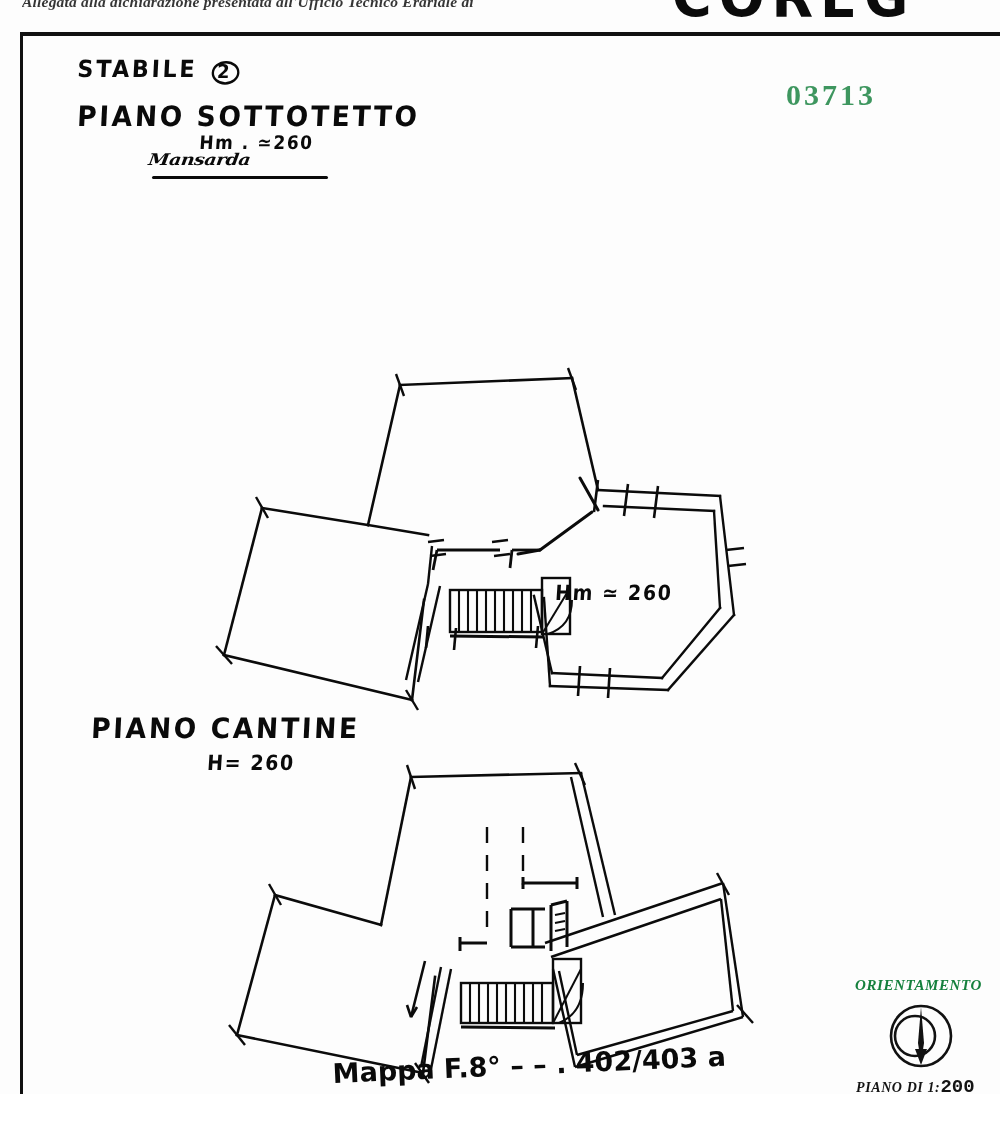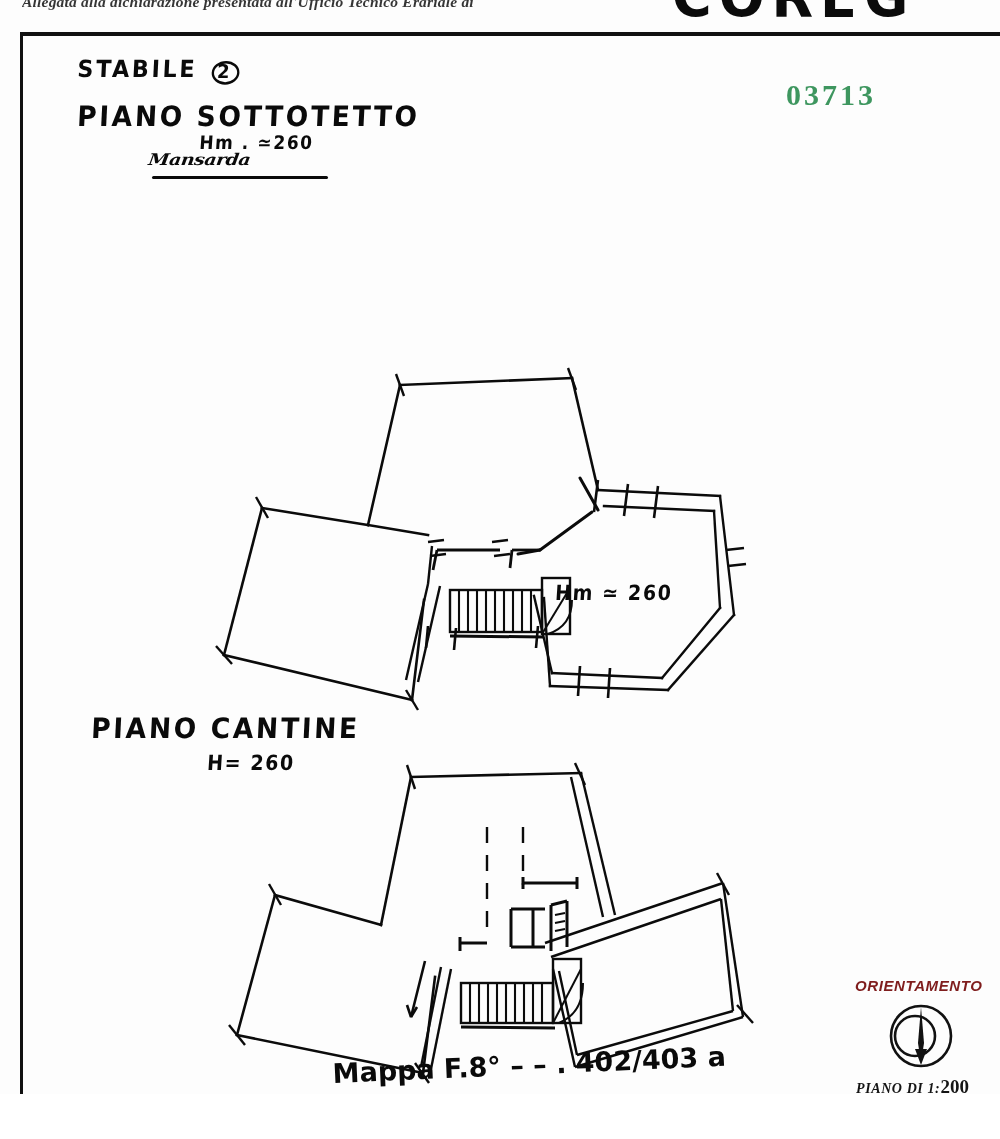--- a/index.html
+++ b/index.html
@@ -117,41 +117,41 @@
     color: #15803d;
     opacity: 0.82;
     margin-left: 18px;
   }
 
   
   .orient-label {
     position: absolute;
     left: 855px;
     top: 977px;
-    font-family: Liberation Sans, sans-serif;
+    font-family: Liberation Serif, serif;
     font-style: italic;
     font-weight: bold;
     font-size: 15px;
     letter-spacing: 0.6px;
-    color: #7f1d1d;
+    color: #15803d;
   }
   .scale-label {
     position: absolute;
     left: 856px;
     top: 1076px;
     font-family: "Liberation Serif", serif;
     font-style: italic;
     font-weight: bold;
     font-size: 14px;
     letter-spacing: 0.6px;
     color: #141414;
     white-space: nowrap;
   }
   .scale-label .ratio-hand {
-    font-family: Liberation Serif, serif;
+    font-family: Liberation Mono, monospace;
     font-style: normal;
     font-size: 19px;
     letter-spacing: 0px;
   }
   .compass-wrap {
     position: absolute;
     left: 888px;
     top: 1003px;
     width: 66px;
     height: 66px;

